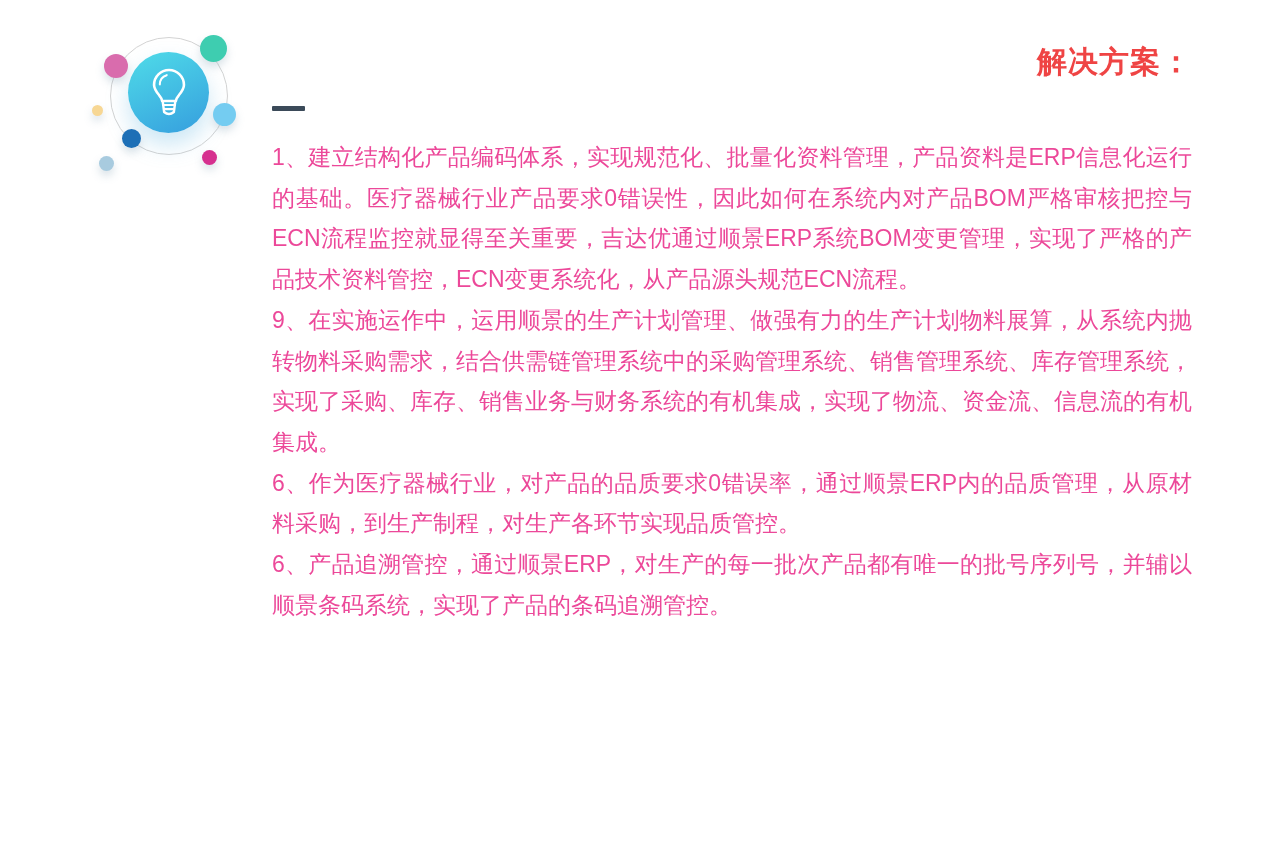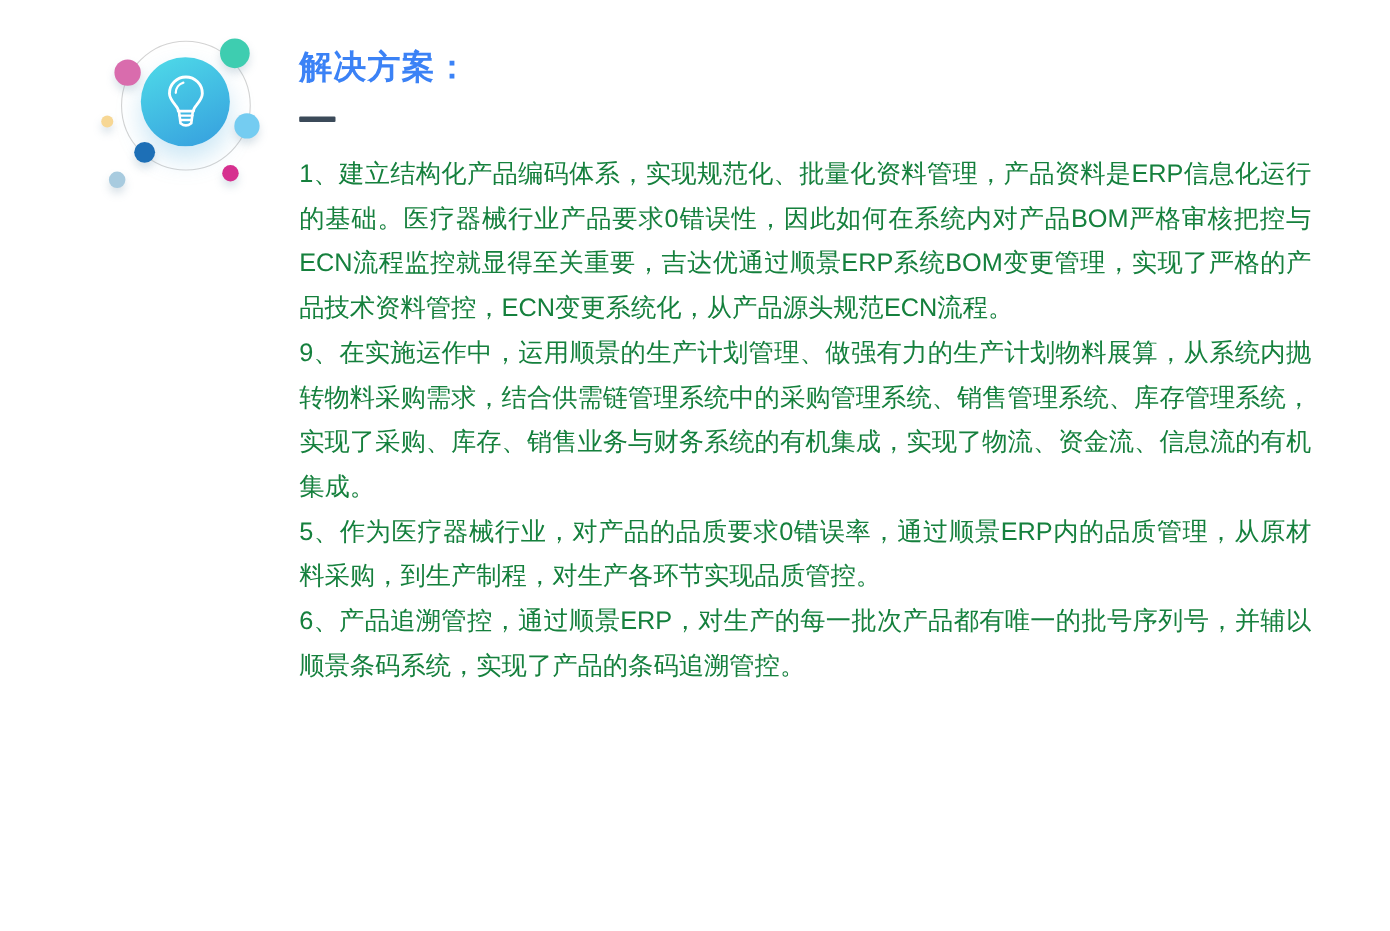--- a/index.html
+++ b/index.html
@@ -35,27 +35,27 @@
   .dot-yellow    { left: 7px;   top: 80px;  width: 11px; height: 11px; }
   .dot-darkblue  { left: 37px;  top: 104px; width: 19px; height: 19px; }
   .dot-lightblue { left: 128px; top: 78px;  width: 23px; height: 23px; }
   .dot-paleblue  { left: 14px;  top: 131px; width: 15px; height: 15px; }
   .dot-magenta   { left: 117px; top: 125px; width: 15px; height: 15px; }
 
   
   .content { position: absolute; left: 272px; top: 44px; width: 920px; }
   .title {
     margin: 0; font-size: 30px; line-height: 36px;
-    font-weight: 700; color: #3b82f6; letter-spacing: 1px;
+    font-weight: 700; color: #ef4444; letter-spacing: 1px; text-align: right;
   }
   .dash { width: 33px; height: 5px; margin-top: 26px; border-radius: 1px; background: #3b4a59; }
   .paragraphs { margin-top: 26px; }
   .paragraphs p {
     margin: 0; font-size: 23px; line-height: 40.7px;
-    color: #15803d; font-weight: 400;
+    color: #ec4899; font-weight: 400;
     text-align: justify; text-justify: inter-ideograph;
   }
 </style>
 </head>
 <body>
 
 <div class="page">
 
   <div class="decoration">
     <div class="ring"></div>
@@ -76,18 +76,18 @@
     <span class="dot dot-paleblue" style="background: rgb(168, 203, 223);"></span>
     <span class="dot dot-magenta" style="background: rgb(214, 48, 143);"></span>
   </div>
 
   <div class="content">
     <h1 class="title">解决方案：</h1>
     <div class="dash" style="background: rgb(59, 74, 89);"></div>
     <div class="paragraphs">
         <p>1、建立结构化产品编码体系，实现规范化、批量化资料管理，产品资料是ERP信息化运行的基础。医疗器械行业产品要求0错误性，因此如何在系统内对产品BOM严格审核把控与ECN流程监控就显得至关重要，吉达优通过顺景ERP系统BOM变更管理，实现了严格的产品技术资料管控，ECN变更系统化，从产品源头规范ECN流程。</p>
         <p>9、在实施运作中，运用顺景的生产计划管理、做强有力的生产计划物料展算，从系统内抛转物料采购需求，结合供需链管理系统中的采购管理系统、销售管理系统、库存管理系统，实现了采购、库存、销售业务与财务系统的有机集成，实现了物流、资金流、信息流的有机集成。</p>
-        <p>5、作为医疗器械行业，对产品的品质要求0错误率，通过顺景ERP内的品质管理，从原材料采购，到生产制程，对生产各环节实现品质管控。</p>
+        <p>6、作为医疗器械行业，对产品的品质要求0错误率，通过顺景ERP内的品质管理，从原材料采购，到生产制程，对生产各环节实现品质管控。</p>
         <p>6、产品追溯管控，通过顺景ERP，对生产的每一批次产品都有唯一的批号序列号，并辅以顺景条码系统，实现了产品的条码追溯管控。</p>
       </div>
   </div>
 
 </div>
 
 </body></html>

